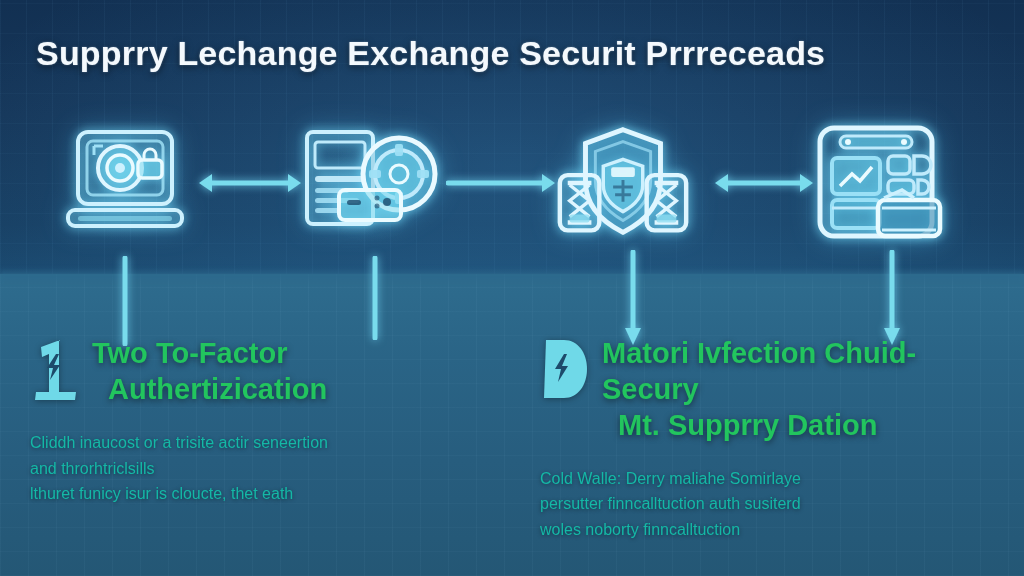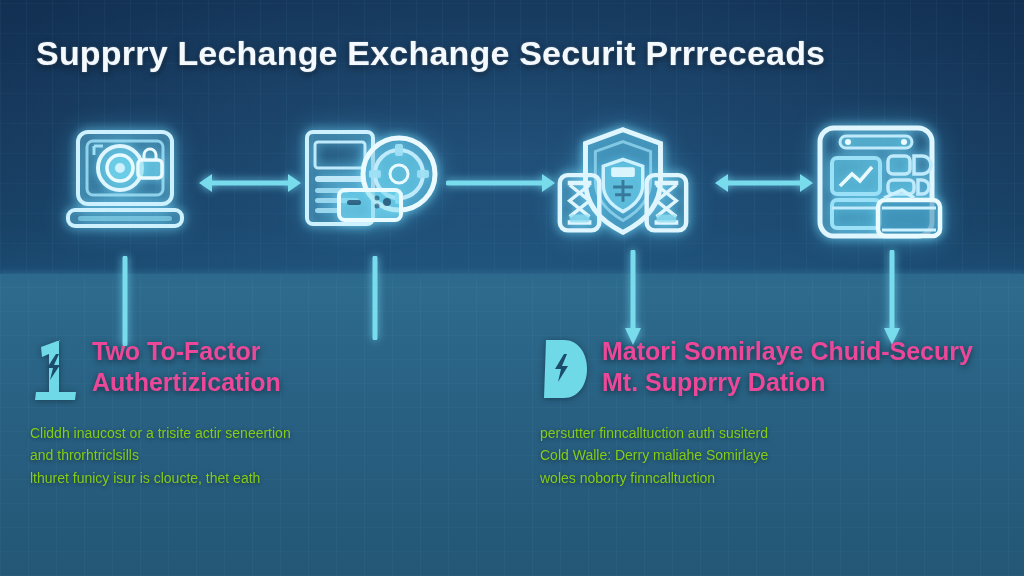--- a/index.html
+++ b/index.html
@@ -73,27 +73,27 @@
   .connector svg{display:block;filter:drop-shadow(0 0 4px rgba(120,225,255,.75));}
 
   
   .block{position:absolute;top:336px;width:456px;}
   .block-left{left:30px;}
   .block-right{left:540px;}
   .block-head{display:flex;align-items:flex-start;gap:14px;}
   .badge{flex:0 0 auto;width:48px;height:62px;margin-top:2px;}
   .badge svg{display:block;filter:drop-shadow(0 1px 3px rgba(0,0,0,.35));}
   .head-text{
-    font-size:25px;font-weight:bold;line-height:1.24;color:#ec4899;
+    font-size:29px;font-weight:bold;line-height:1.24;color:#22c55e;
     text-shadow:0 2px 6px rgba(0,0,0,.5);
   }
-  .head-text .l2{display:block;}
+  .head-text .l2{display:block;margin-left:16px;}
   .body-text{
     margin-top:22px;
-    font-size:14px;line-height:1.60;color:#84cc16;
+    font-size:16px;line-height:1.60;color:#14b8a6;
     text-shadow:0 1px 4px rgba(0,0,0,.45);
   }
   .body-text span{display:block;}
 </style>
 </head>
 <body>
 
 <div class="canvas">
 
   <div class="band-top">
@@ -264,24 +264,24 @@
 
   <div class="block block-right">
     <div class="block-head">
       <div class="badge">
         <svg width="48" height="62" viewBox="0 0 48 62" fill="none">
           <path d="M6 2h18c14 0 23 13 23 29S38 60 24 60H4l2-58z" fill="#6fd9e8"></path>
           <path d="M24 16l-9 15h6l-3 13 10-16h-6l5-12z" fill="#1d4b6b"></path>
         </svg>
       </div>
       <div class="head-text">
-        <span>Matori Somirlaye Chuid-Secury</span>
+        <span>Matori Ivfection Chuid-Secury</span>
         <span class="l2">Mt. Supprry Dation</span>
       </div>
     </div>
     <div class="body-text">
+      <span>Cold Walle: Derry maliahe Somirlaye</span>
       <span>persutter finncalltuction auth susiterd</span>
-      <span>Cold Walle: Derry maliahe Somirlaye</span>
       <span>woles noborty finncalltuction</span>
     </div>
   </div>
 
 </div>
 
 </body></html>

